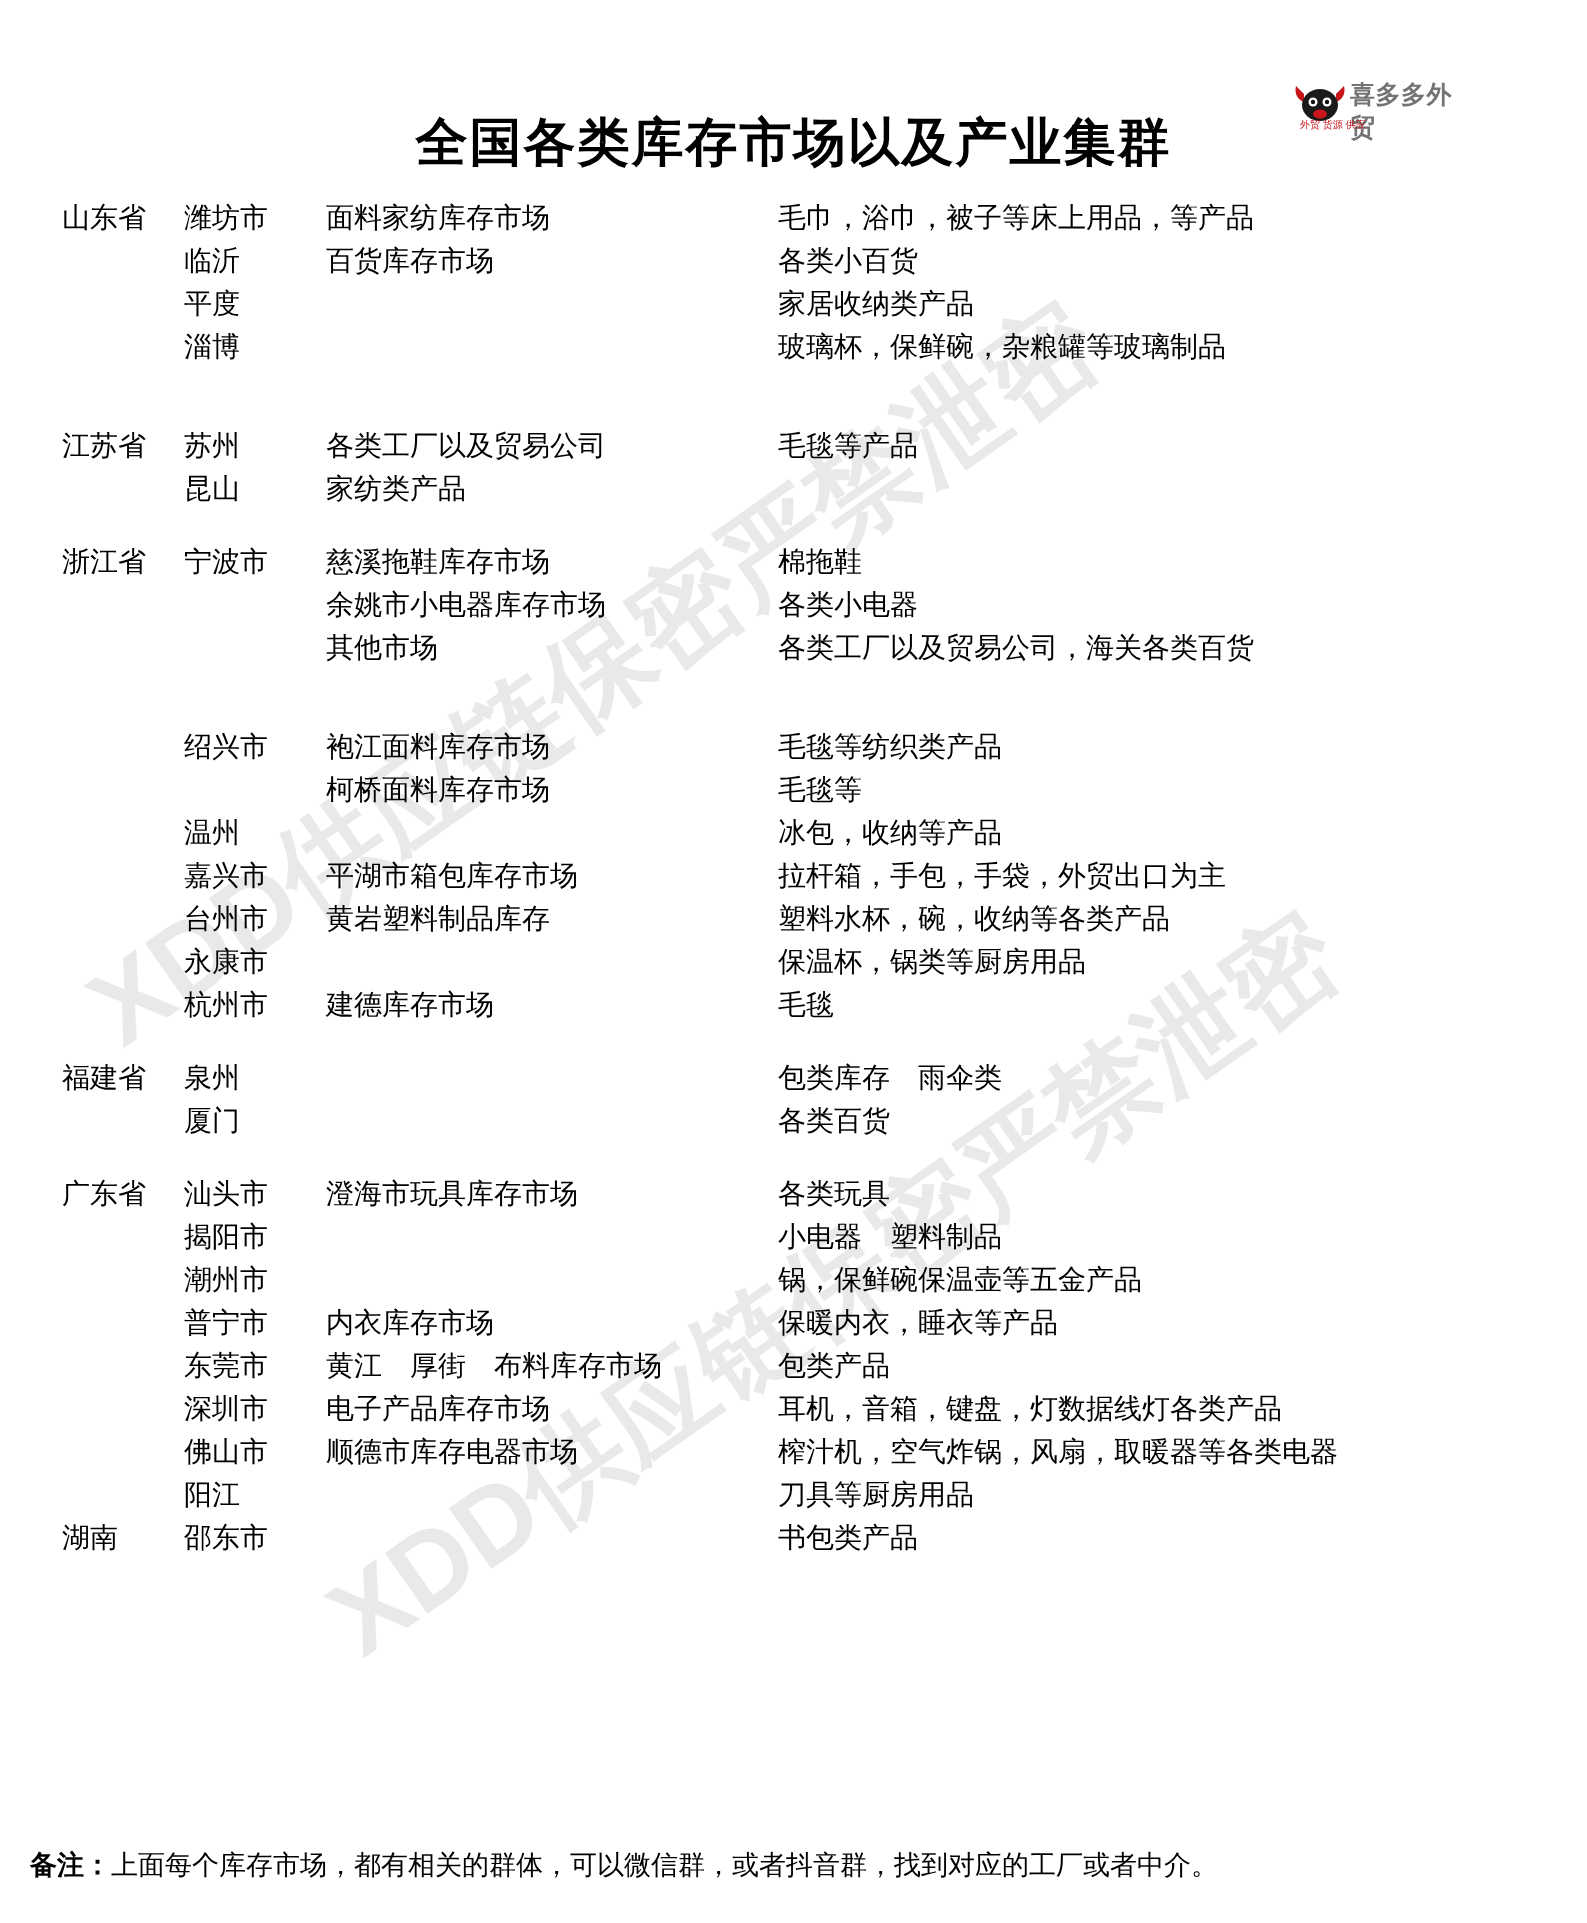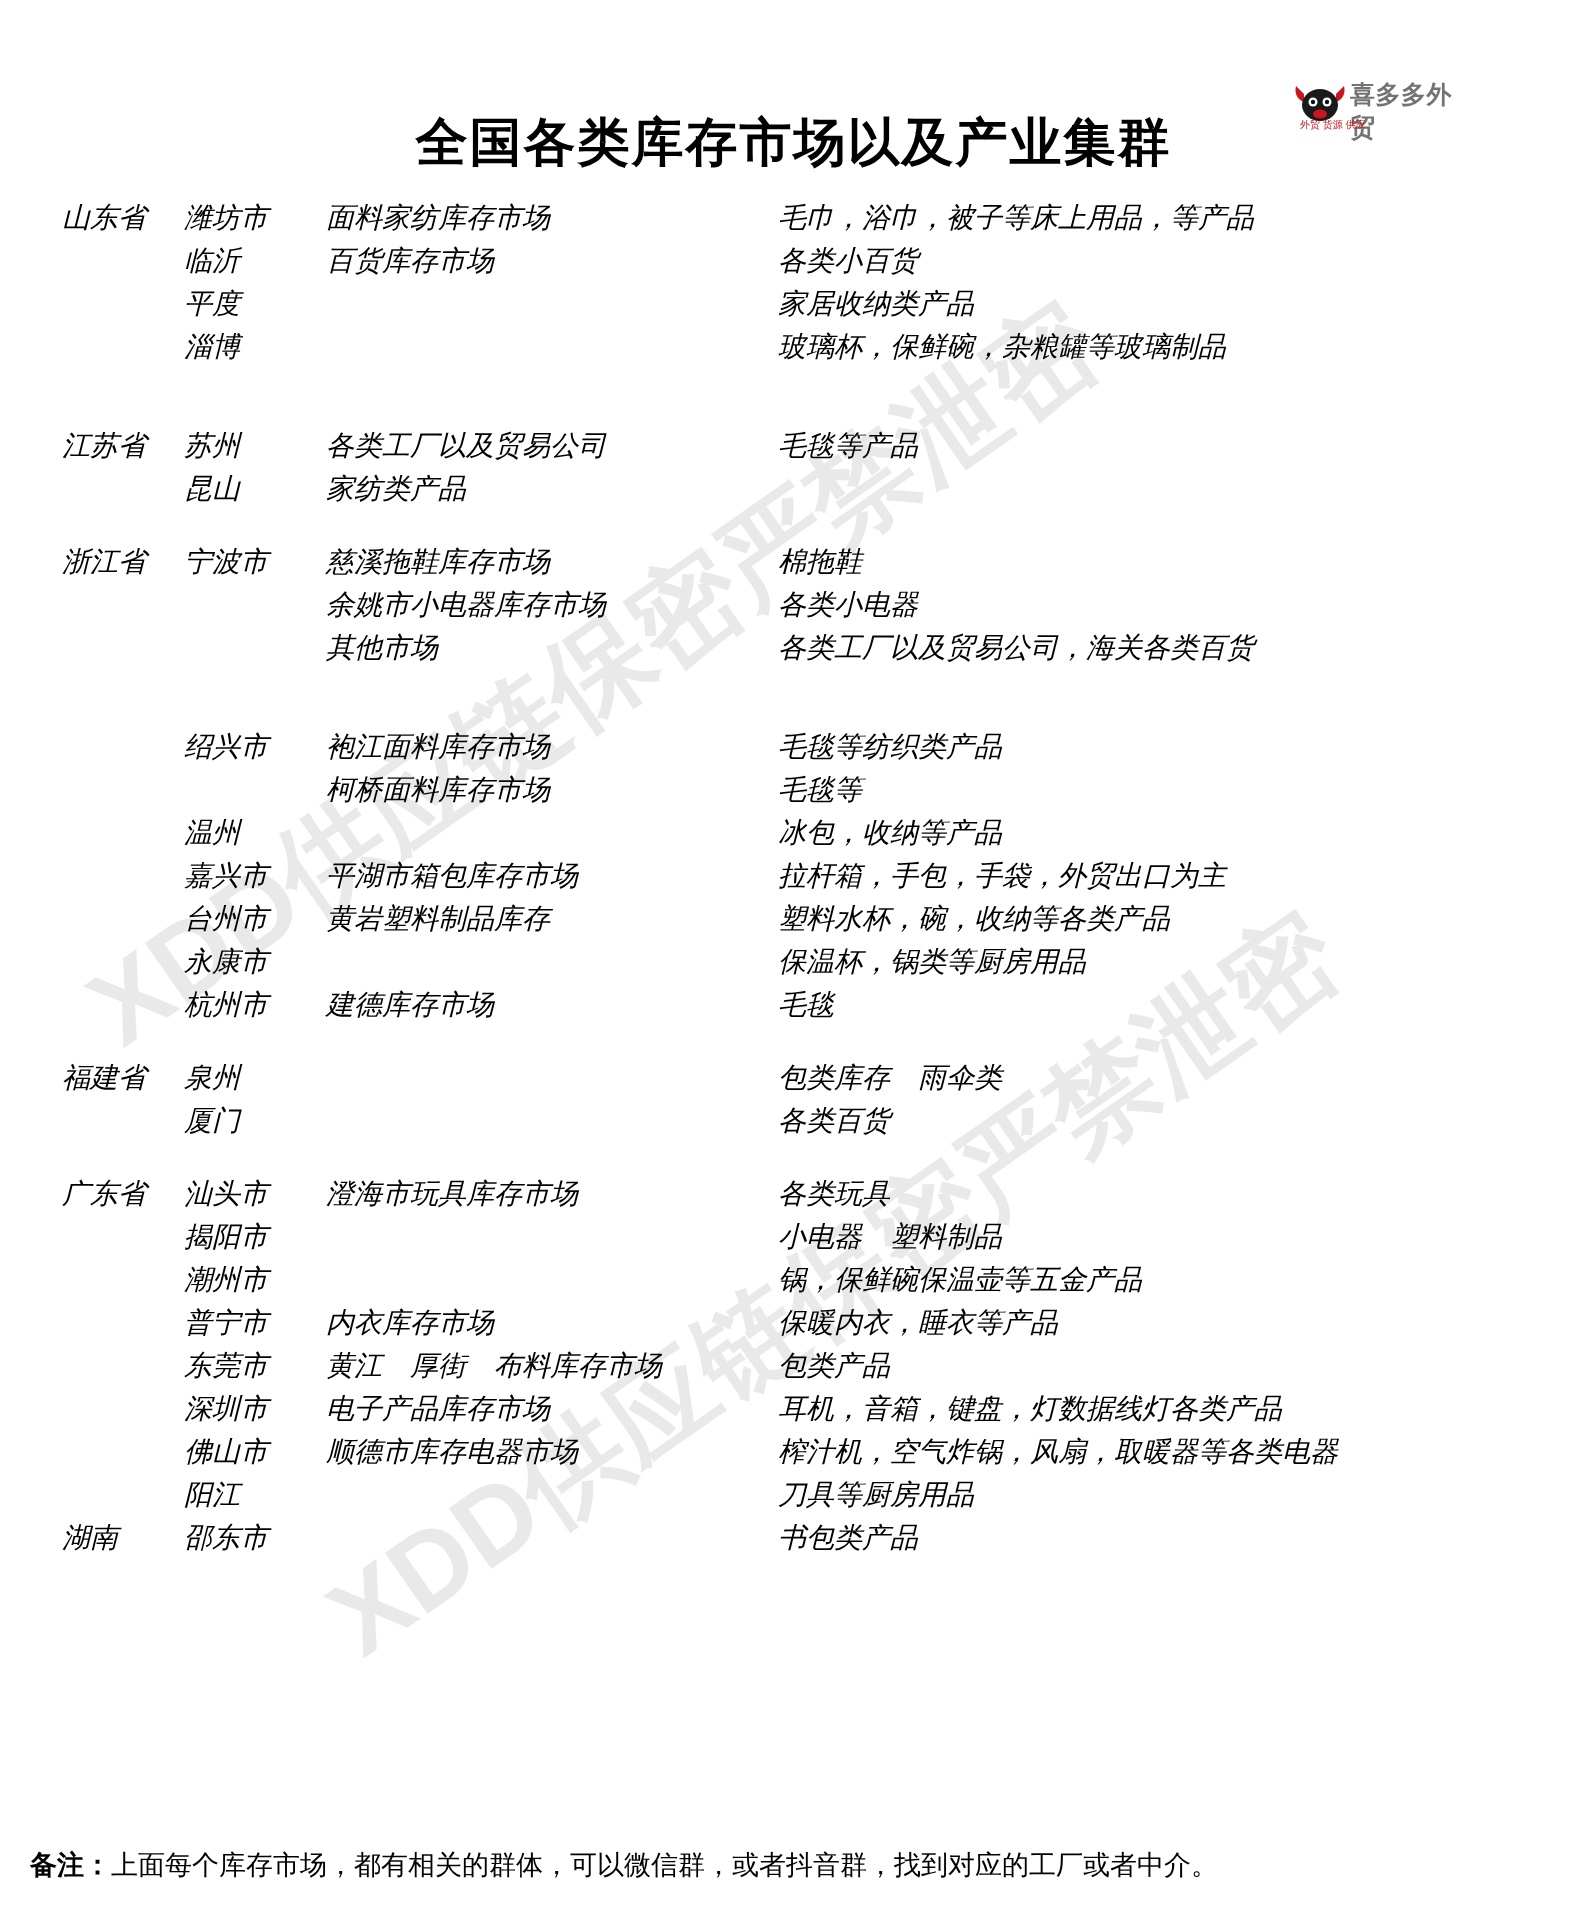--- a/index.html
+++ b/index.html
@@ -95,21 +95,20 @@
     z-index: 10;
   }
 
   
   .table-wrap {
     position: absolute;
     left: 0;
     top: 196px;
     width: 1412px;
     z-index: 10;
-    font-style: italic;
   }
   table.market-table {
     border-collapse: collapse;
     width: 1480px;
     margin-left: 62px;
     table-layout: fixed;
   }
   table.market-table td {
     vertical-align: top;
     padding: 0 0 0 0;

